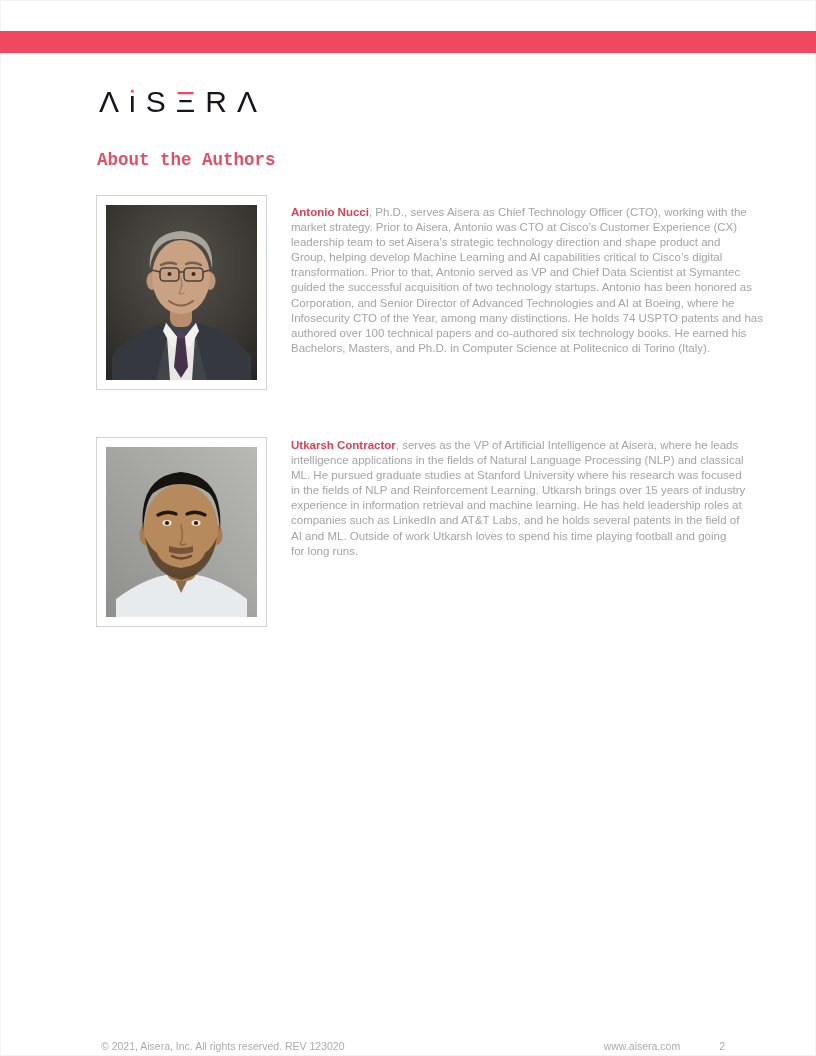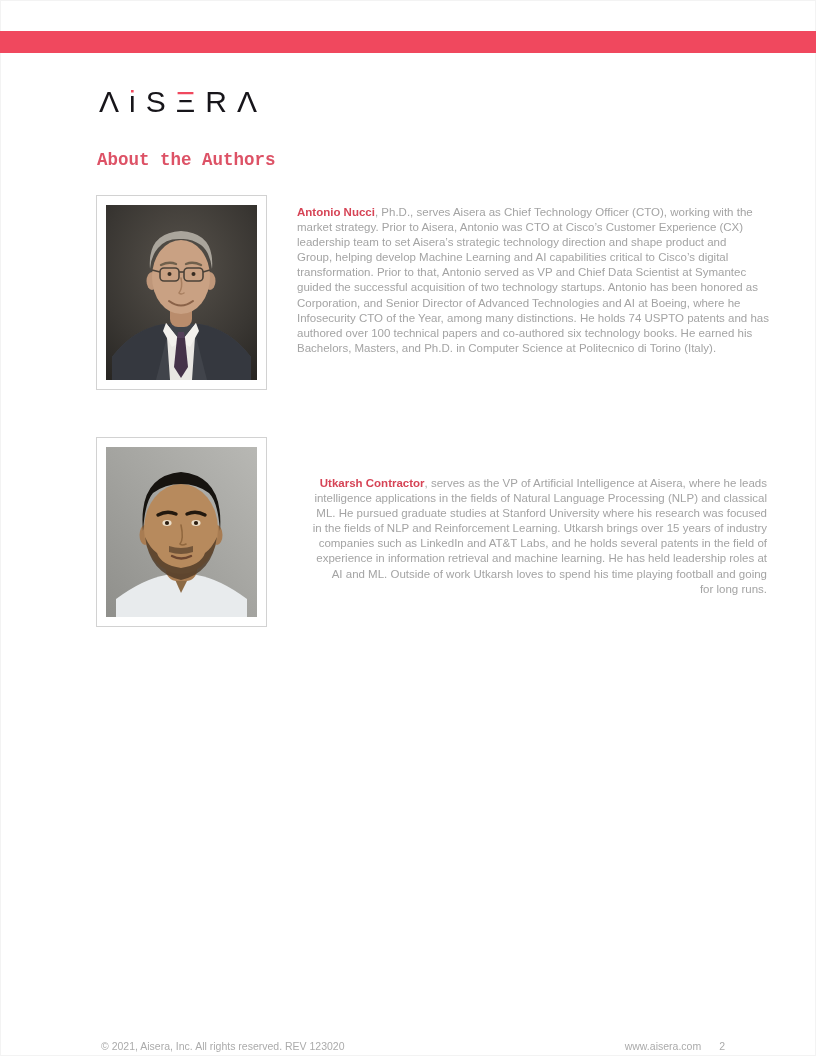--- a/index.html
+++ b/index.html
@@ -58,40 +58,39 @@
   .photo-frame.row1 { top:195px; }
   .photo-frame.row2 { top:437px; }
 
   .bio {
     position:absolute; left:291px;
     width:470px;
     font-size:11.5px;
     line-height:15.1px;
     color:#a4a4a4;
     white-space:nowrap;
-    margin-left:6px;
   }
   .bio.row1 { top:205px; }
-  .bio.row2 { top:476px;text-align:right; }
+  .bio.row2 { top:438px; }
   .author-name {
     font-weight:bold;
     color:#d64456;
   }
 
   
   .footer {
     position:absolute; left:101px; top:1040px;
     width:624px;
     display:flex;
     justify-content:space-between;
     align-items:baseline;
     font-size:10.5px;
     color:#ababab;
   }
-  .footer-right { display:flex; gap:18px; align-items:baseline; }
+  .footer-right { display:flex; gap:39px; align-items:baseline; }
 </style>
 </head>
 <body>
 
 <div class="banner"></div>
 
 <div class="logo" aria-label="AiSERA">
   <span class="logo-letter">Λ</span>
   <span class="logo-letter two-tone">i</span>
   <span class="logo-letter">S</span>
@@ -202,22 +201,22 @@
 
     <path d="M66,109 Q75,114 85,109" stroke="#6d4630" stroke-width="2.4" fill="none" stroke-linecap="round"></path>
   </svg>
 </figure>
 
 <div class="bio row2">
   <div class="bio-line"><span class="author-name">Utkarsh Contractor</span><span>, serves as the VP of Artificial Intelligence at Aisera, where he leads</span></div>
   <div class="bio-line">intelligence applications in the fields of Natural Language Processing (NLP) and classical</div>
   <div class="bio-line">ML. He pursued graduate studies at Stanford University where his research was focused</div>
   <div class="bio-line">in the fields of NLP and Reinforcement Learning. Utkarsh brings over 15 years of industry</div>
+  <div class="bio-line">experience in information retrieval and machine learning. He has held leadership roles at</div>
   <div class="bio-line">companies such as LinkedIn and AT&amp;T Labs, and he holds several patents in the field of</div>
-  <div class="bio-line">experience in information retrieval and machine learning. He has held leadership roles at</div>
   <div class="bio-line">AI and ML. Outside of work Utkarsh loves to spend his time playing football and going</div>
   <div class="bio-line">for long runs.</div>
 </div>
 
 <div class="footer">
   <span>© 2021, Aisera, Inc. All rights reserved. REV 123020</span>
   <span class="footer-right">
     <span>www.aisera.com</span>
     <span>2</span>
   </span>

